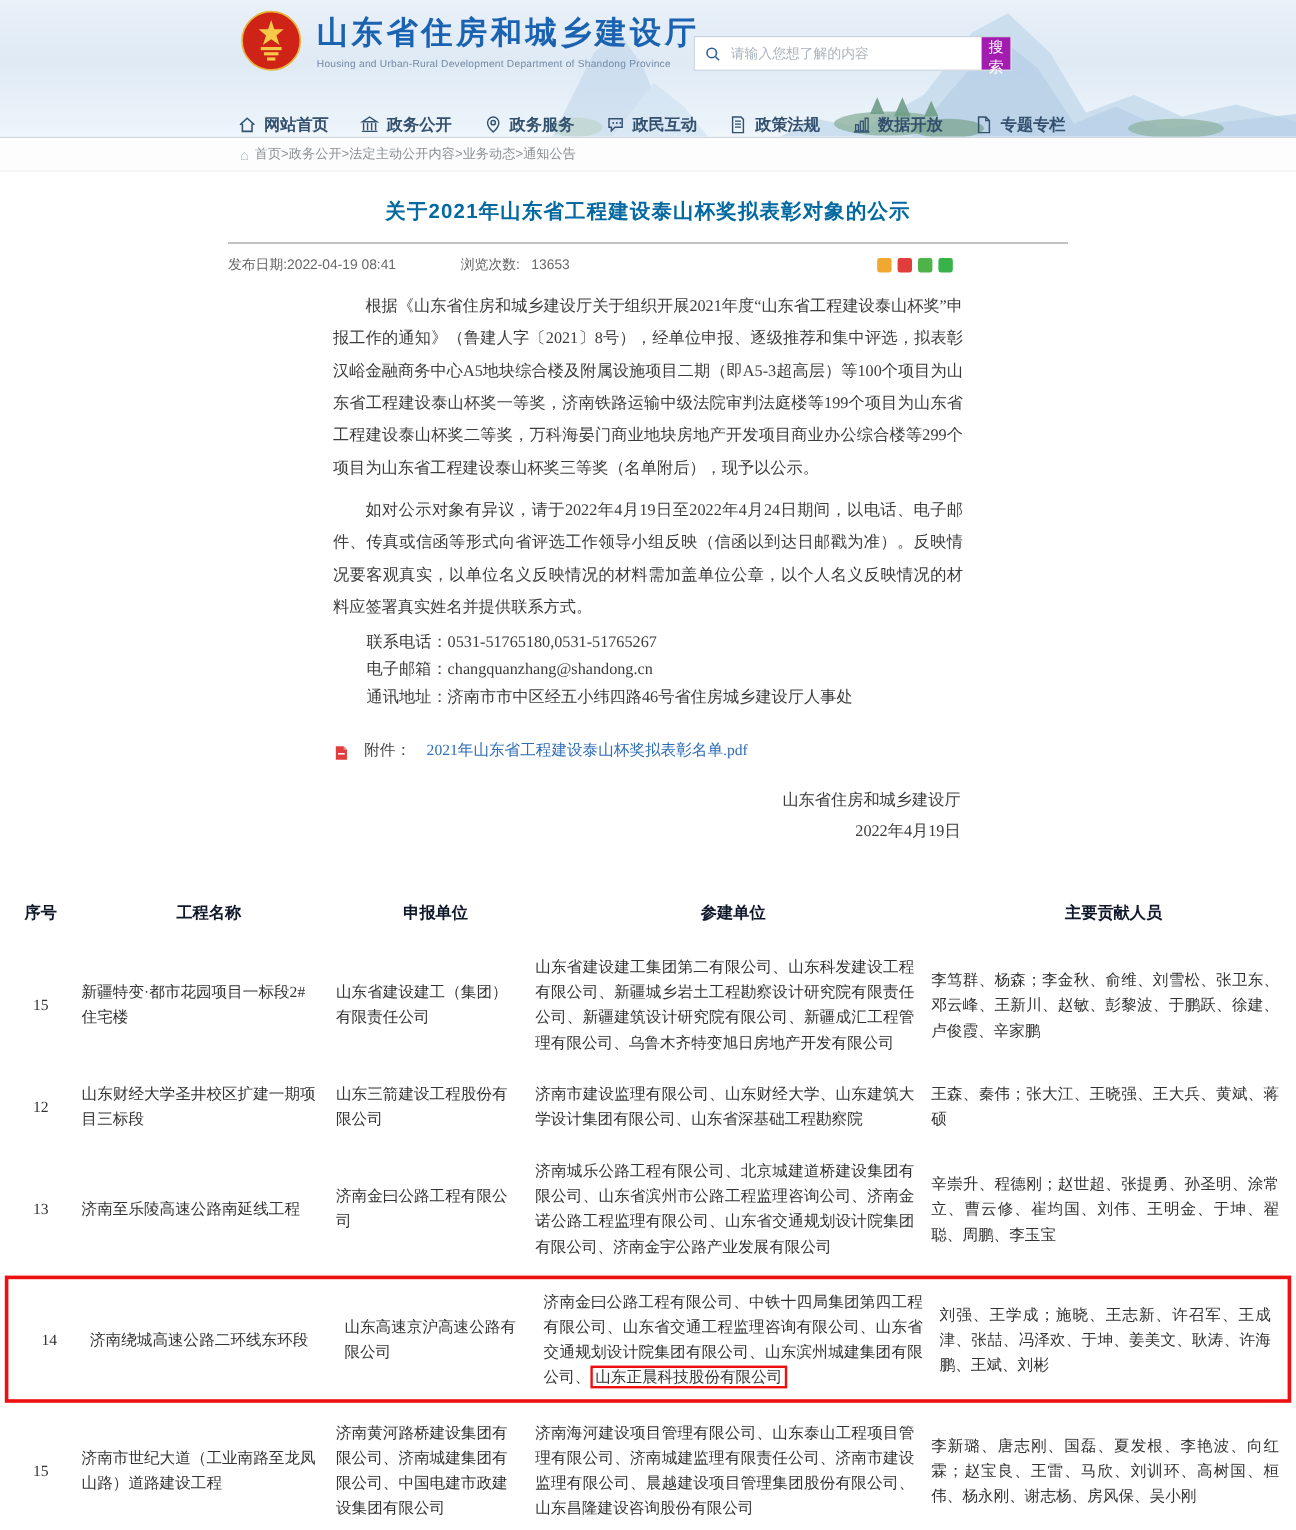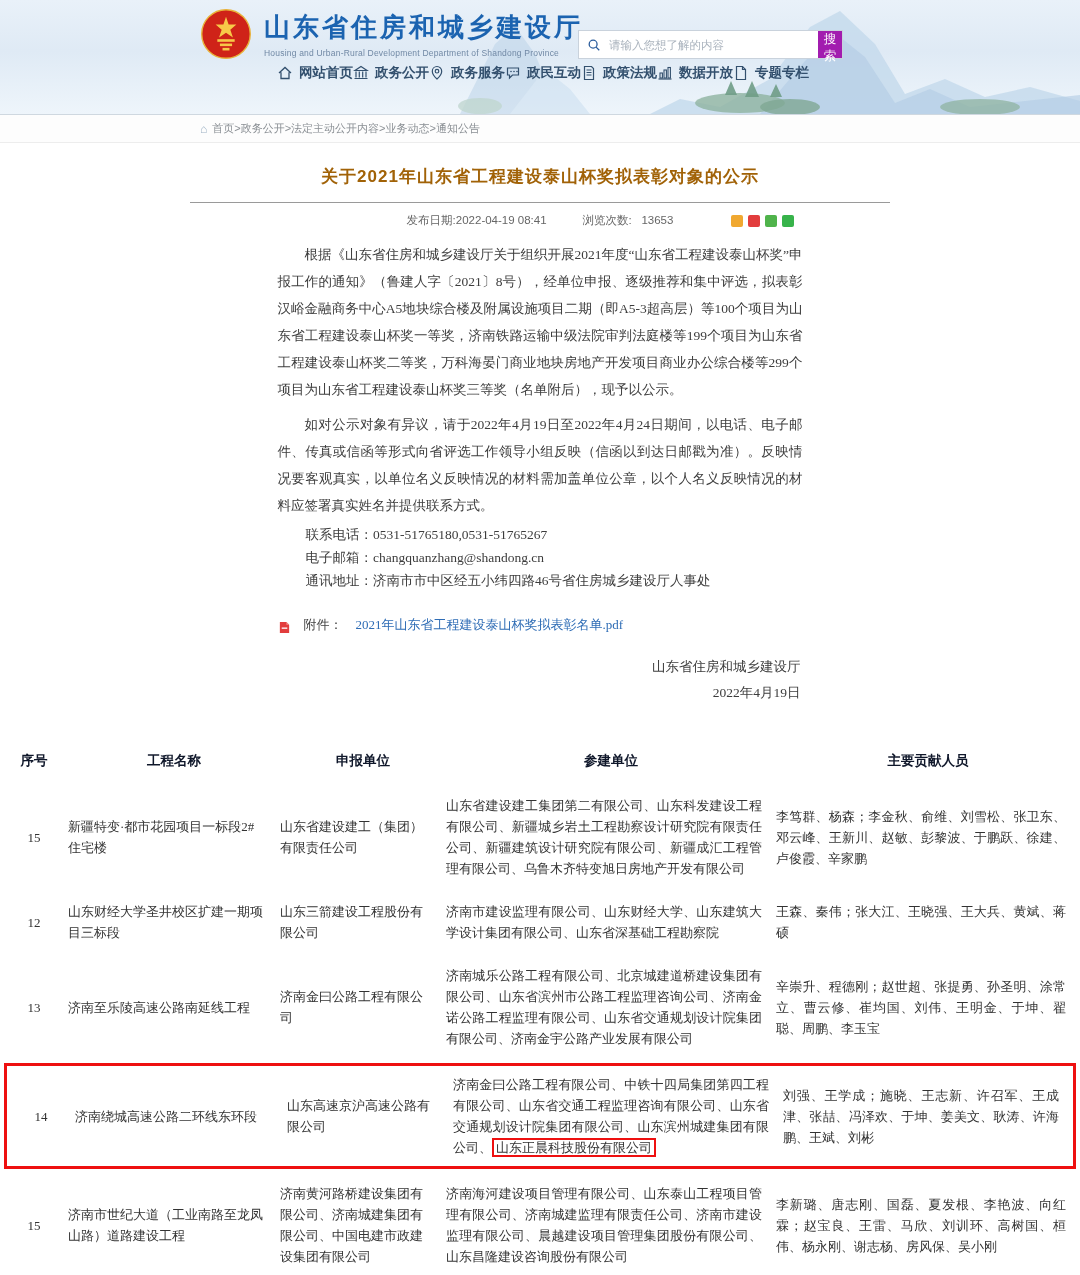--- a/index.html
+++ b/index.html
@@ -22,35 +22,35 @@
   .brand-text .site-subtitle { font-size:8.5px; color:#7189a5; margin-top:3px; letter-spacing:.2px; }
 
   .search-box { position:absolute; left:578px; top:30px; width:265px; height:29px; display:flex;
     background:#fff; border:1px solid #c9d2dc; }
   .search-icon { width:30px; display:flex; align-items:center; justify-content:center; }
   .search-box input { flex:1; border:0; outline:none; font-size:11.5px; color:#333; background:transparent; }
   .search-box input::placeholder { color:#aab3bd; }
   .search-btn { width:24px; border:0; background:#a21caf; color:#fff; font-size:12.5px; cursor:pointer;
     font-family:"Liberation Sans",sans-serif; }
 
-  .main-nav { position:absolute; left:198px; top:64px; width:690px; display:flex; justify-content:center; }
+  .main-nav { position:absolute; left:198px; top:95px; width:690px; display:flex; justify-content:space-between; }
   .nav-item { display:flex; align-items:center; gap:6px; text-decoration:none; cursor:pointer; }
   .nav-item span { font-size:13.5px; font-weight:bold; color:#33506e; }
 
   
   .breadcrumb { padding:6px 0 6px 200px; font-size:11px; color:#8a8f94; background:#fdfdfd;
     border-bottom:1px solid #ededed; display:flex; align-items:center; gap:5px; cursor:pointer; }
   .bc-icon { color:#9fb3c6; font-size:12px; }
 
   
   .article { width:700px; margin:0 auto; }
-  .article h1 { margin-top:22px; text-align:center; font-size:17px; color:#a16207;
+  .article h1 { margin-top:22px; text-align:center; font-size:17px; color:#0369a1;
     font-family:"Liberation Sans",sans-serif; font-weight:bold; letter-spacing:1px; }
   .article hr { border:0; border-top:1px solid #9a9a9a; margin:14px 0 0 0; }
-  .meta { position:relative; margin-top:10px; height:20px; display:flex; justify-content:center; gap:36px;
+  .meta { position:relative; margin-top:10px; height:20px; display:flex; justify-content:flex-start; gap:54px;
     font-size:11.5px; color:#666; }
   .share-icons { position:absolute; right:96px; top:2px; display:flex; gap:5px; }
   .share-icons i { width:12px; height:12px; border-radius:2px; display:block; cursor:pointer; }
 
   .body-text { width:525px; margin:0 auto; font-family:"Liberation Serif","DejaVu Serif",serif;
     font-size:13.5px; color:#3c3c3c; }
   .body-text p.para { line-height:27px; text-indent:2em; text-align:justify; margin-top:8px; }
   .contacts { margin-top:4px; margin-left:28px; }
   .contacts p { line-height:23px; }
   .attachment { margin-top:24px; font-size:13px; display:flex; align-items:flex-end; gap:13px; }

